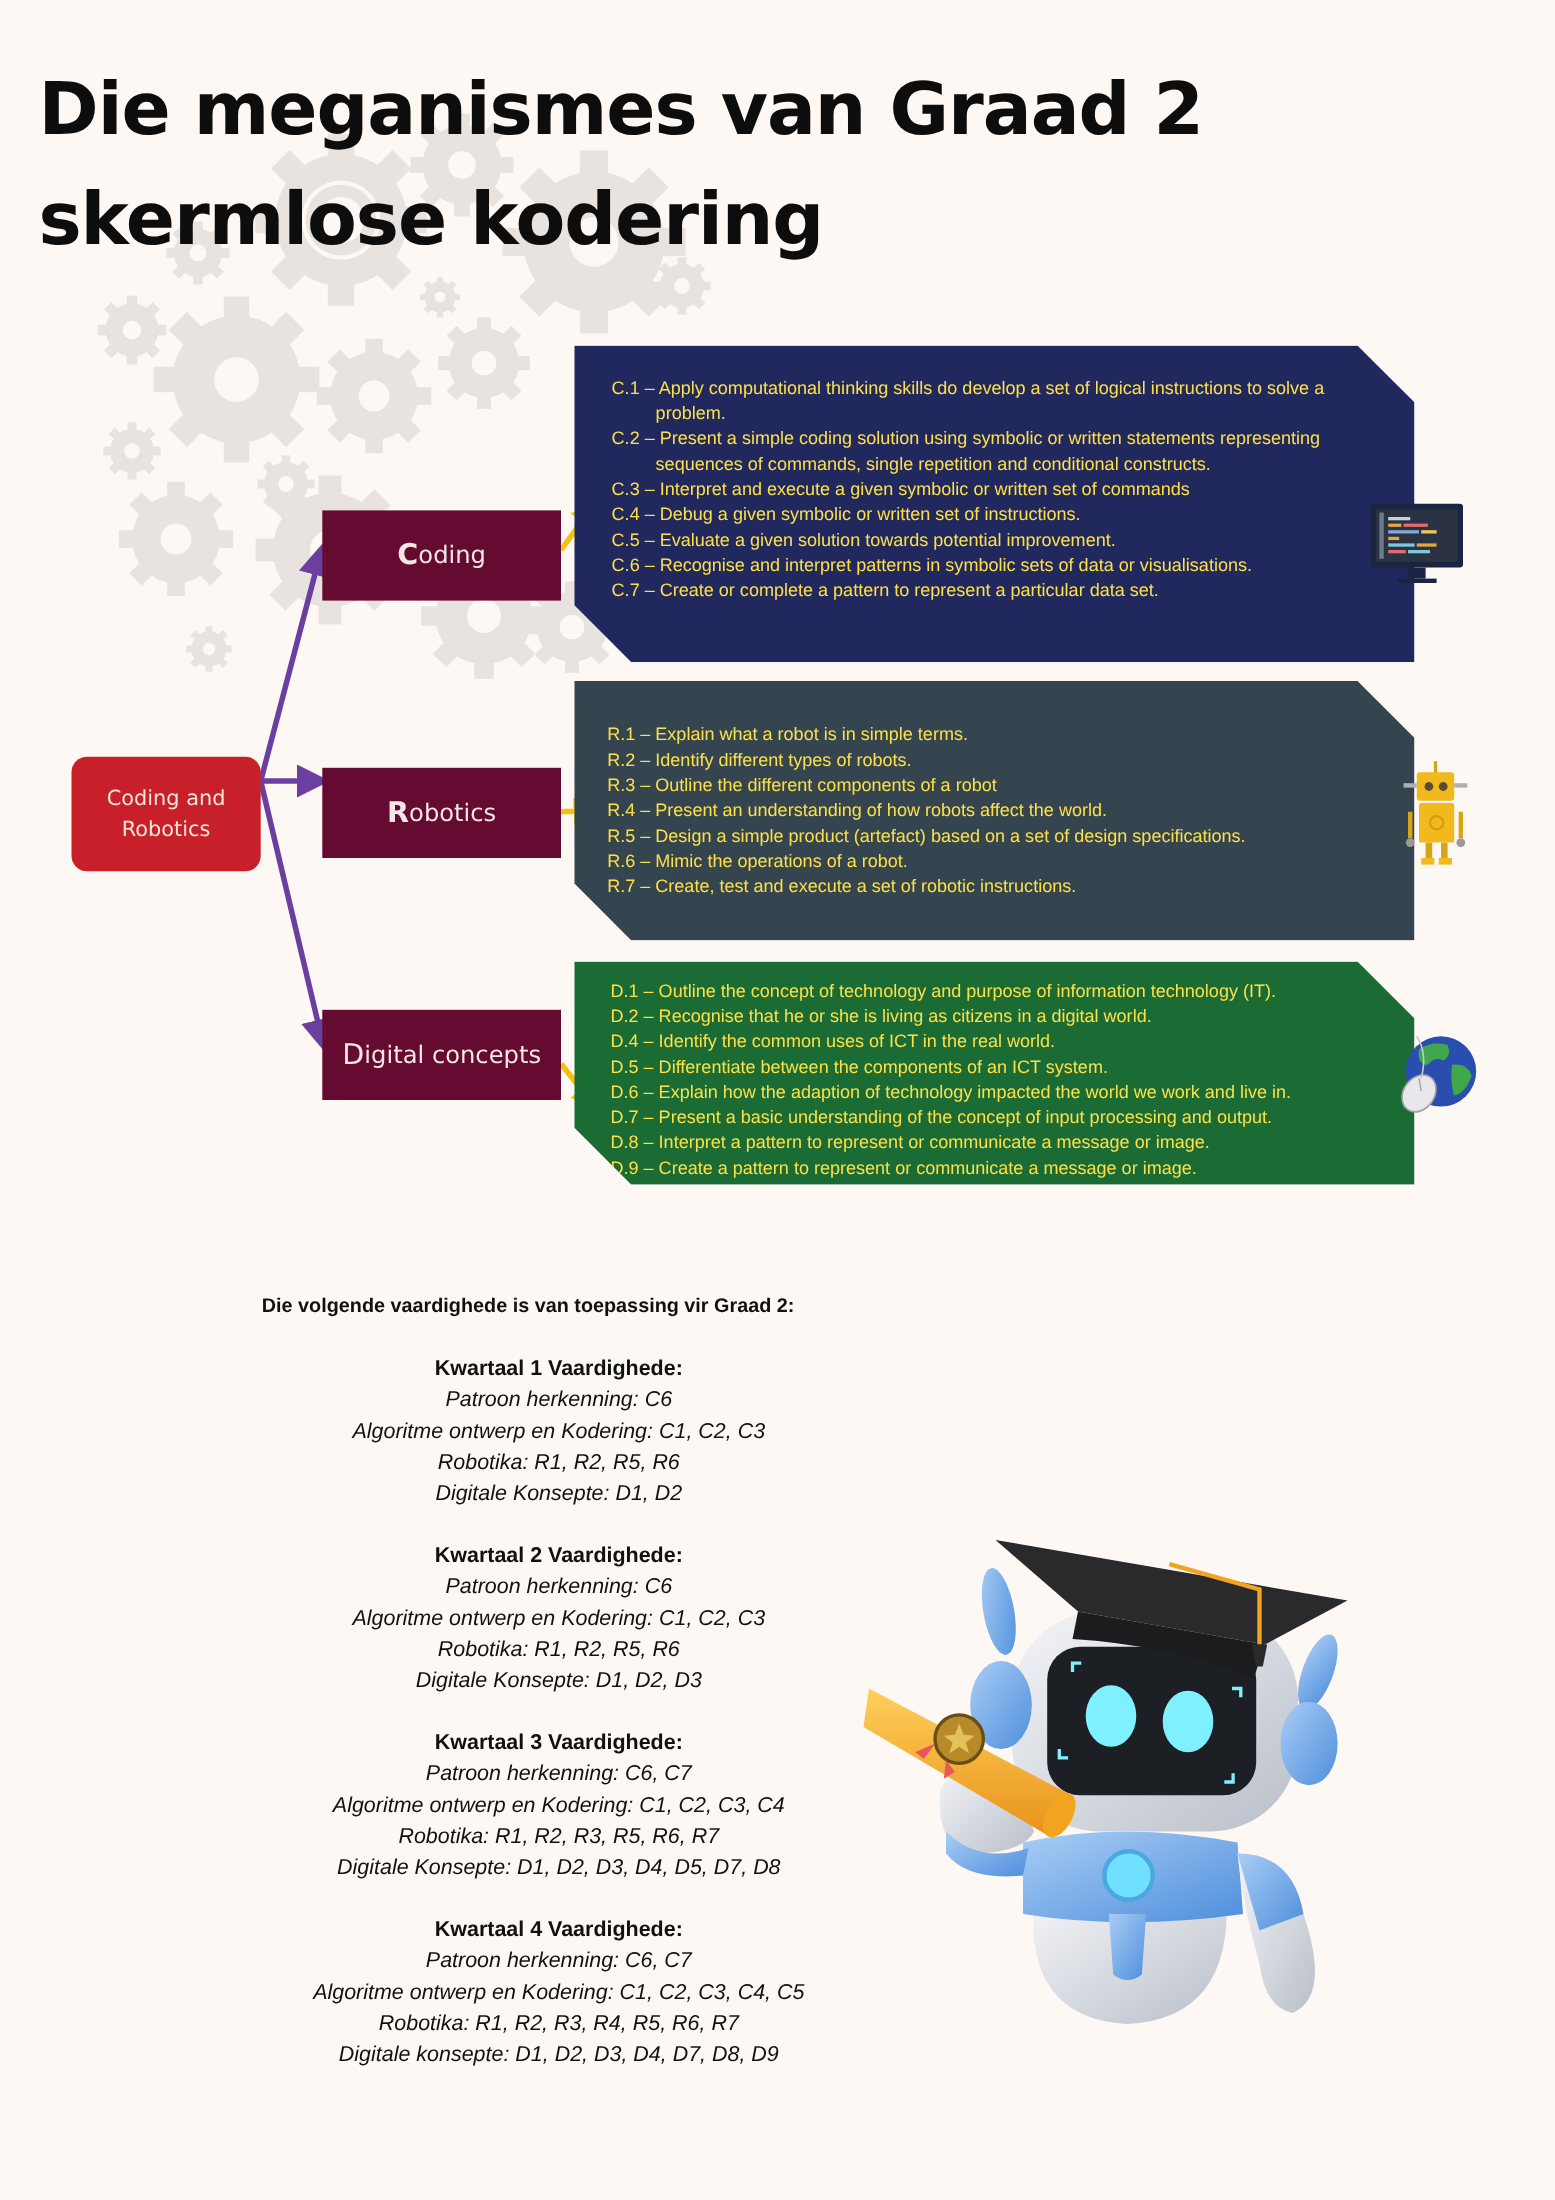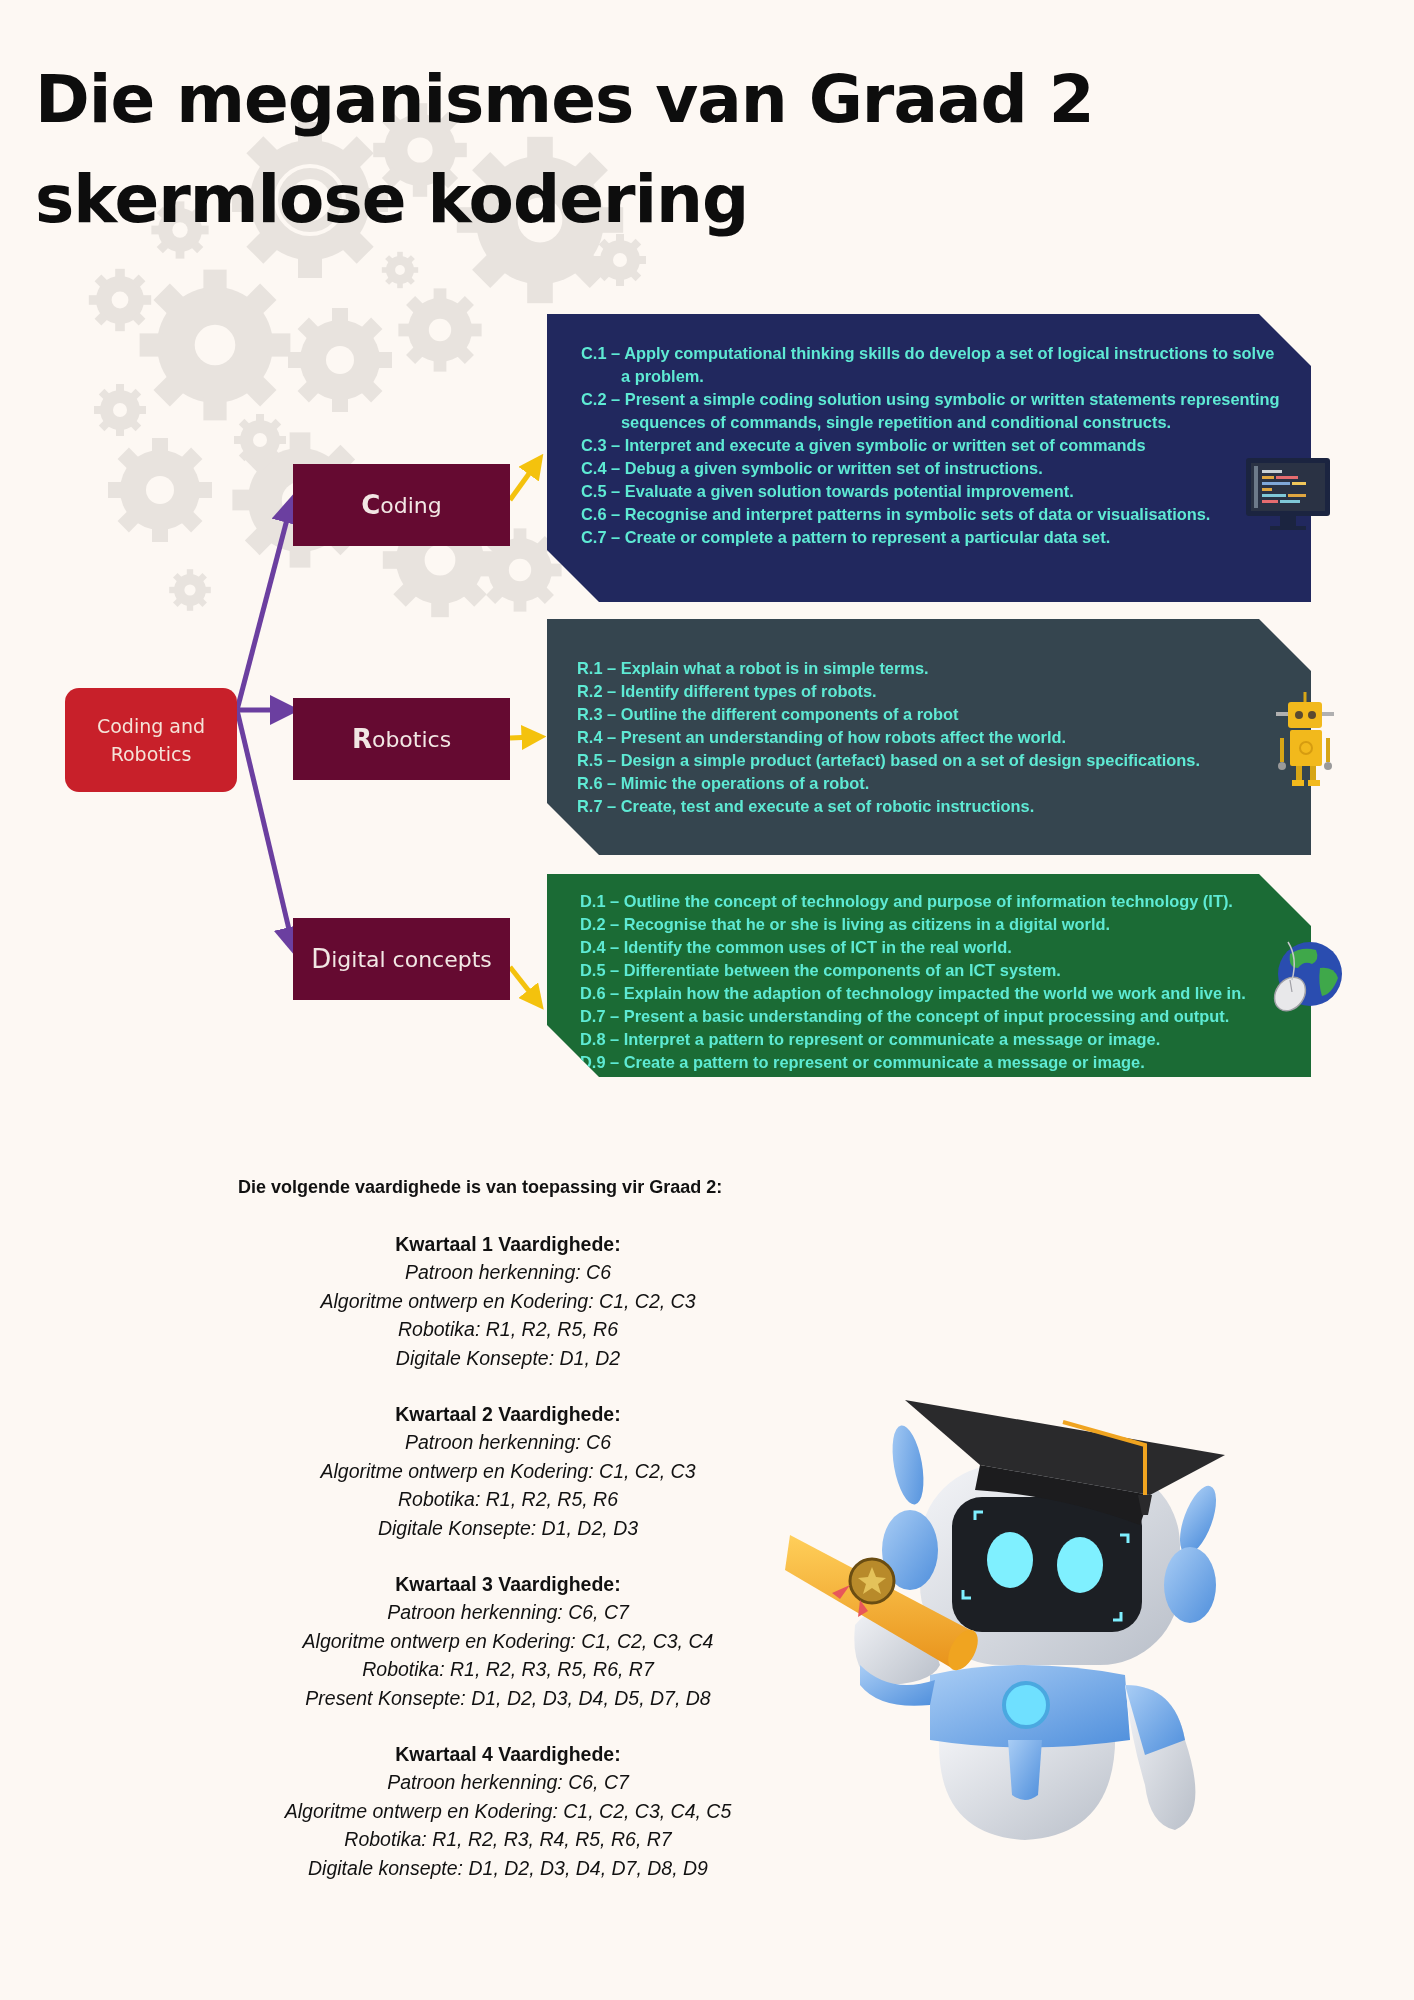--- a/index.html
+++ b/index.html
@@ -3,22 +3,22 @@
 <meta charset="utf-8">
 <style>
   html,body{margin:0;padding:0;}
   body{width:1414px;height:2000px;background:#fdf8f3;position:relative;overflow:hidden;font-family:"Liberation Sans",sans-serif;color:#111;}
   .gears{position:absolute;left:0;top:0;width:1414px;height:720px;z-index:0;}
   .title{position:absolute;left:0;width:1414px;top:50px;text-align:left;font-family:"DejaVu Sans",sans-serif;font-weight:bold;font-size:66px;line-height:100px;letter-spacing:-1px;color:#0d0d0d;z-index:2;padding-left:35px;}
   .title div{margin:0;}
   .root{position:absolute;left:65px;top:688px;width:172px;height:104px;background:#c8202a;border-radius:14px;color:#f5e3d8;font-family:"DejaVu Sans",sans-serif;font-size:19px;line-height:28px;display:flex;align-items:center;justify-content:center;text-align:center;z-index:3;}
   .cat{position:absolute;left:293px;width:217px;height:82px;background:#650a31;color:#f2e7e4;font-family:"DejaVu Sans",sans-serif;font-size:22px;display:flex;align-items:center;justify-content:center;z-index:3;}
   .cat .first{font-weight:bold;font-size:26px;}
-  .panel{position:absolute;left:547px;width:764px;color:#5eead4;font-family:"Liberation Sans",sans-serif;z-index:3;
-    clip-path:polygon(0 0, calc(100% - 52px) 0, 100% 52px, 100% 100%, 52px 100%, 0 calc(100% - 52px));font-weight:bold;}
+  .panel{position:absolute;left:522px;width:764px;color:#fde047;font-family:"Liberation Sans",sans-serif;z-index:3;
+    clip-path:polygon(0 0, calc(100% - 52px) 0, 100% 52px, 100% 100%, 52px 100%, 0 calc(100% - 52px));}
   .panel ul{list-style:none;margin:0;padding:0;}
   .panel li{font-size:16.4px;line-height:23px;}
   .panel li .code{white-space:nowrap;}
   .p-coding{top:314px;height:288px;background:#21285e;}
   .p-coding ul{position:absolute;left:34px;top:28px;width:700px;}
   .p-coding li{padding-left:40px;text-indent:-40px;}
   .p-robotics{top:619px;height:236px;background:#35454f;}
   .p-robotics ul{position:absolute;left:30px;top:38px;}
   .p-digital{top:874px;height:203px;background:#1b6b35;}
   .p-digital ul{position:absolute;left:33px;top:16px;}
@@ -220,21 +220,21 @@
     <p>Algoritme ontwerp en Kodering: C1, C2, C3</p>
     <p>Robotika: R1, R2, R5, R6</p>
     <p>Digitale Konsepte: D1, D2, D3</p>
   </div>
 
   <div class="term">
     <h3>Kwartaal 3 Vaardighede:</h3>
     <p>Patroon herkenning: C6, C7</p>
     <p>Algoritme ontwerp en Kodering: C1, C2, C3, C4</p>
     <p>Robotika: R1, R2, R3, R5, R6, R7</p>
-    <p>Present Konsepte: D1, D2, D3, D4, D5, D7, D8</p>
+    <p>Digitale Konsepte: D1, D2, D3, D4, D5, D7, D8</p>
   </div>
 
   <div class="term t4">
     <h3>Kwartaal 4 Vaardighede:</h3>
     <p>Patroon herkenning: C6, C7</p>
     <p>Algoritme ontwerp en Kodering: C1, C2, C3, C4, C5</p>
     <p>Robotika: R1, R2, R3, R4, R5, R6, R7</p>
     <p>Digitale konsepte: D1, D2, D3, D4, D7, D8, D9</p>
   </div>
 </div>

